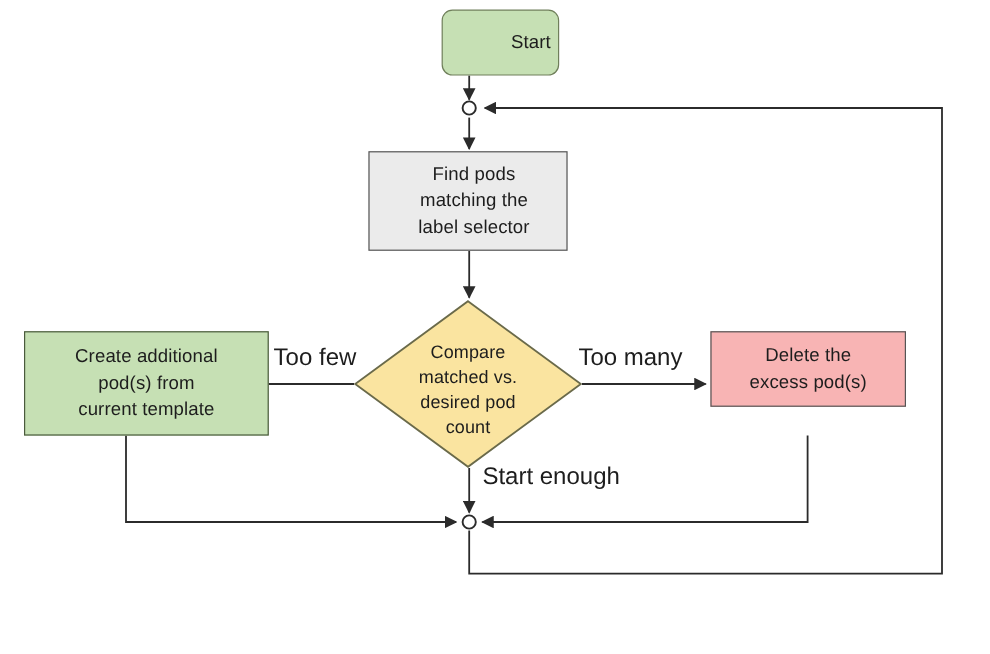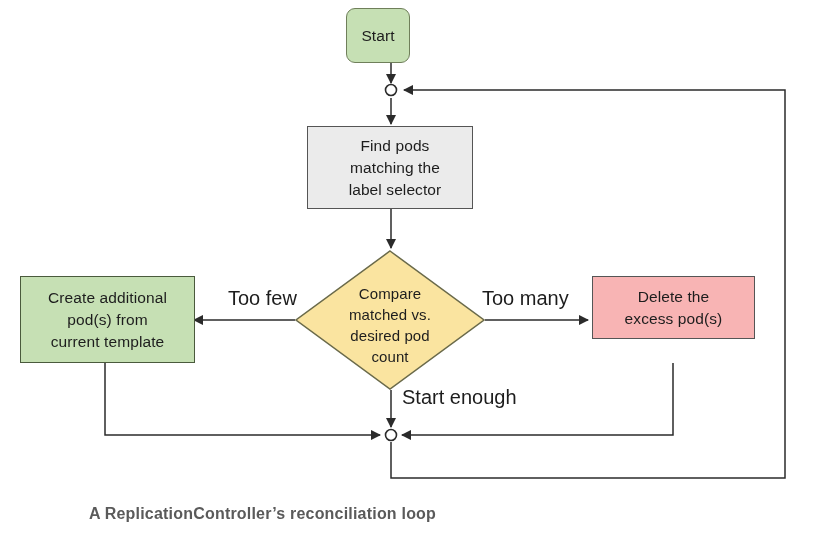--- a/index.html
+++ b/index.html
@@ -36,41 +36,42 @@
     font-size: 15.5px;
     line-height: 22px;
     letter-spacing: 0.1px;
   }
   .node .node-text {
     display: block;
     white-space: pre-line;
     padding: 0 6px;
   }
   #node-start {
-    left: 346px;
+    left: 368px;
     top: 8px;
-    width: 64px;
+    width: 98px;
     height: 55px;
     background: #c6e0b4;
     border: 1.4px solid #6f7f5a;
     border-radius: 9px;
+    justify-content: flex-end;
   }
   #node-find {
     left: 307px;
     top: 126px;
     width: 166px;
     height: 83px;
     background: #ebebeb;
     border: 1.4px solid #555555;
     padding-left: 10px;
   }
   #node-create {
     left: 20px;
     top: 276px;
-    width: 175px;
+    width: 204px;
     height: 87px;
     background: #c6e0b4;
     border: 1.4px solid #4a5a3c;
   }
   #node-delete {
     left: 592px;
     top: 276px;
     width: 163px;
     height: 63px;
     background: #f8b4b4;
@@ -183,15 +184,14 @@
 
   <div class="node" id="node-delete">
     <span class="node-text">Delete the
 excess pod(s)</span>
   </div>
 
   <div class="edge-label" id="label-too-few">Too few</div>
   <div class="edge-label" id="label-too-many">Too many</div>
   <div class="edge-label" id="label-just-enough">Start enough</div>
 
-  <div id="caption">A ReplicationController’s reconciliation loop</div>
 
 </div>
 
 </body></html>

